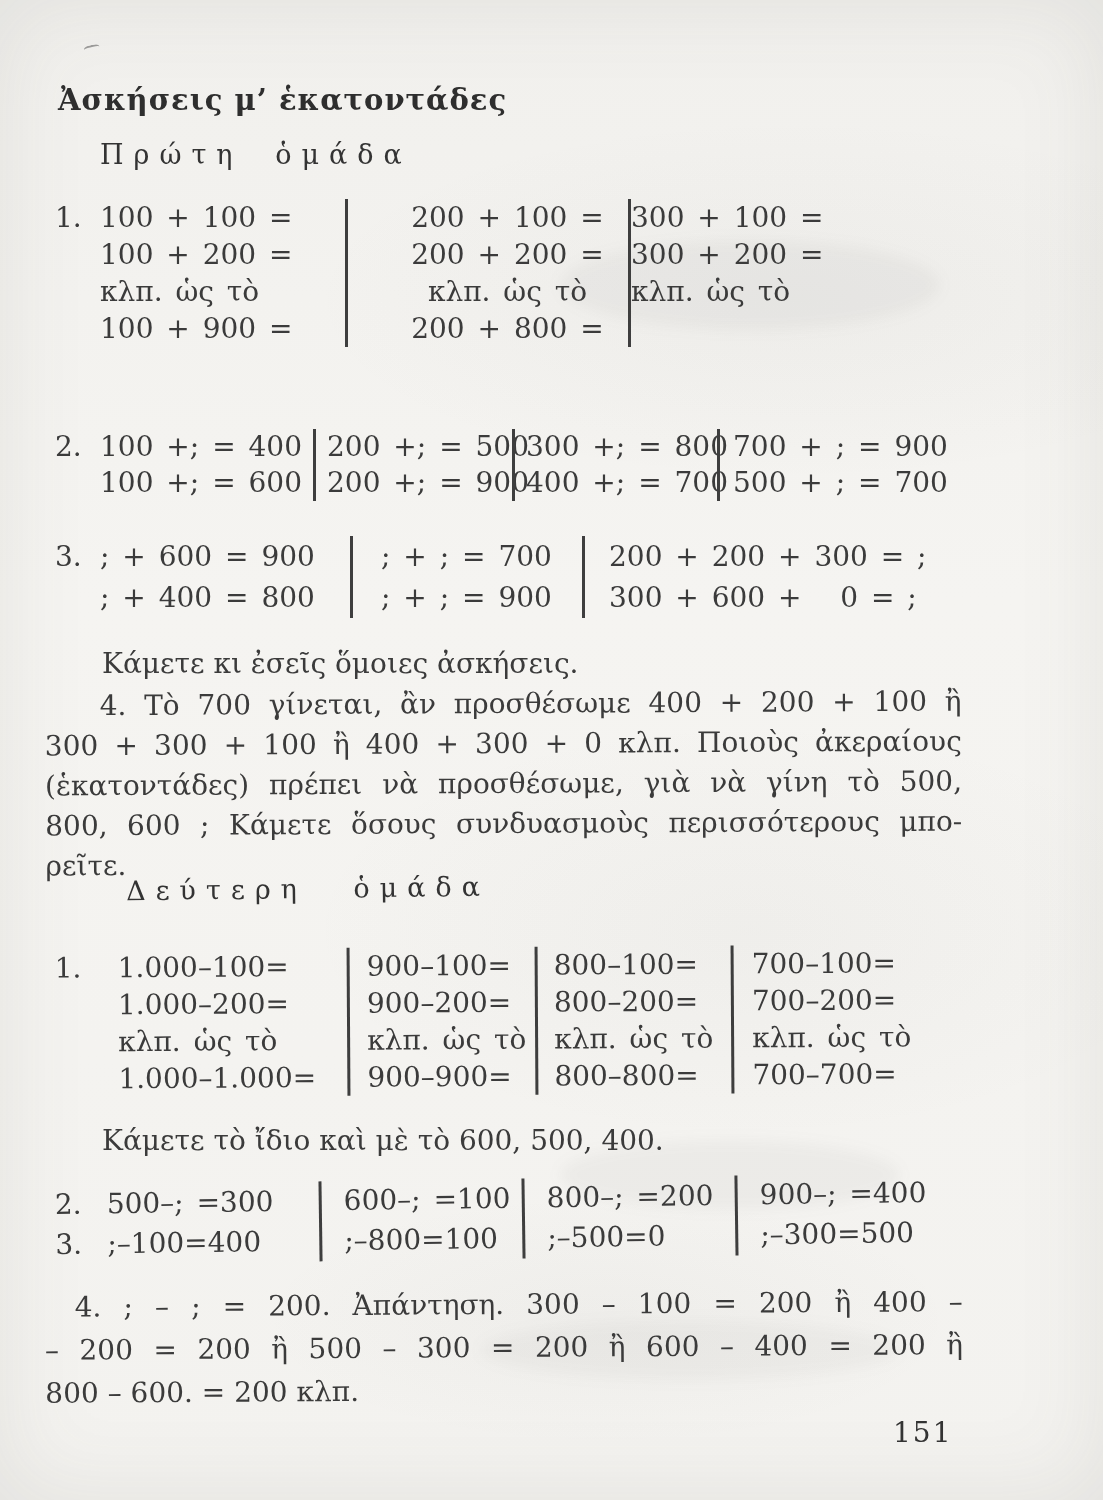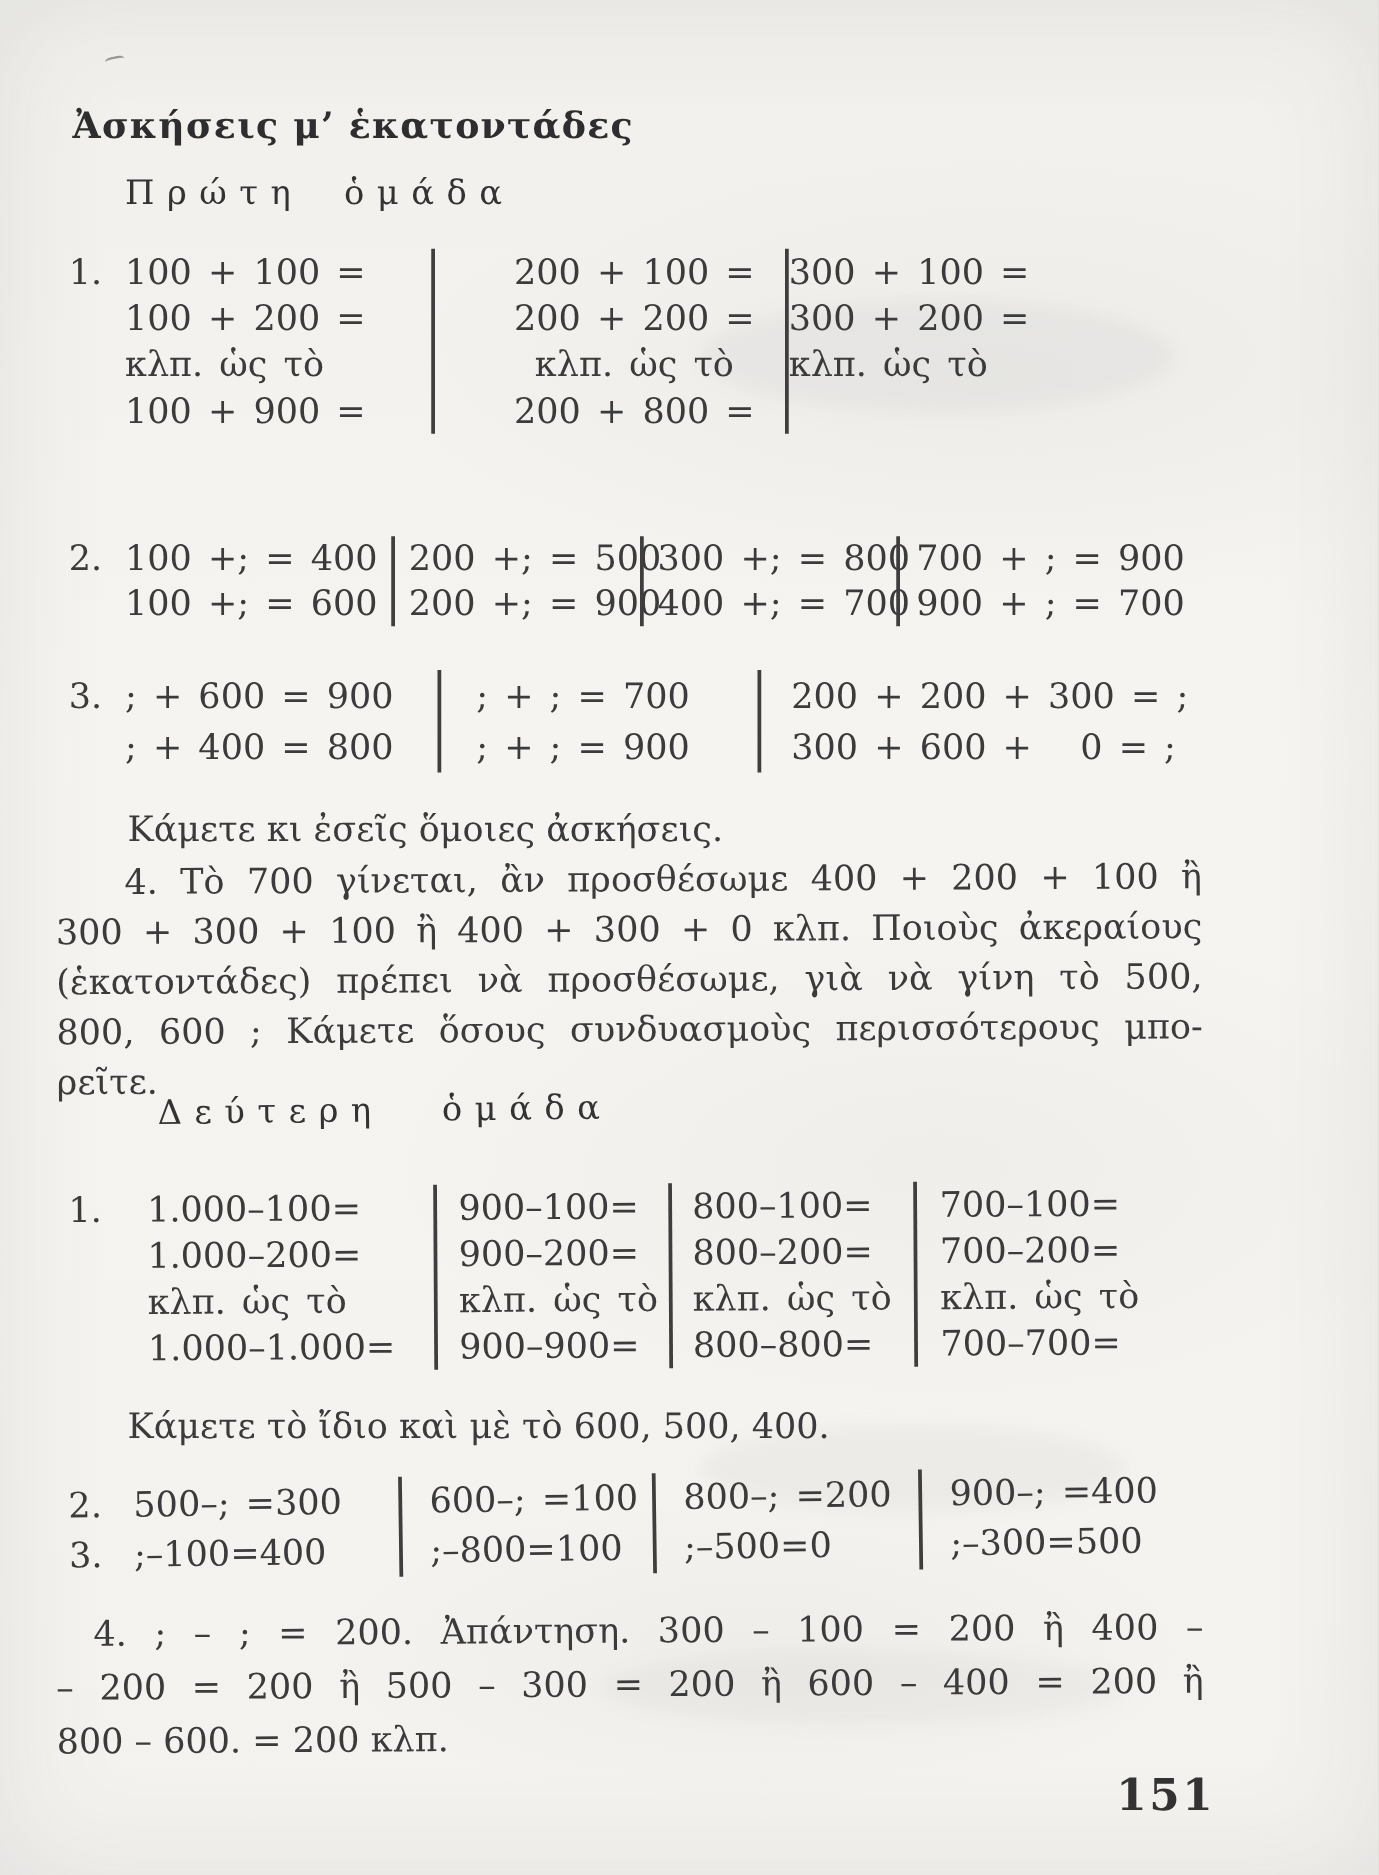--- a/index.html
+++ b/index.html
@@ -48,40 +48,40 @@
   .ex2g1 { left: 55px; top: 429px; line-height: 36px; }
   .ex2g1 .num { width: 45px; }
   .ex2g1 .c0 { width: 213px; }
   .ex2g1 .c1 { width: 199px; padding-left: 11px; }
   .ex2g1 .c2 { width: 205px; padding-left: 11px; }
   .ex2g1 .c3 { padding-left: 13px; }
   .ex3g1 { left: 55px; top: 536px; line-height: 41px; }
   .ex3g1 .num { width: 45px; }
   .ex3g1 .c0 { width: 250px; }
   .ex3g1 .c1 { width: 232px; padding-left: 28px; }
-  .ex3g1 .c2 { padding-left: 24px; margin-left: 24px; }
+  .ex3g1 .c2 { padding-left: 24px; }
   .n2g1 { left: 102px; top: 647px; }
   .ex4g1 { left: 45px; top: 684px; width: 917px; line-height: 40px; transform: rotate(-0.3deg); }
   .ex4g1 .first { padding-left: 55px; }
   .ex1g2 { left: 55px; top: 947px; line-height: 37px; transform: rotate(-0.35deg); }
   .ex1g2 .num { width: 63px; }
   .ex1g2 .c0 { width: 229px; }
   .ex1g2 .c1 { width: 188px; padding-left: 17px; }
   .ex1g2 .c2 { width: 196px; padding-left: 16px; }
   .ex1g2 .c3 { padding-left: 18px; }
   .n1g2 { left: 102px; top: 1124px; }
   .ex23g2 { left: 55px; top: 1179px; line-height: 40px; transform: rotate(-0.8deg); }
   .ex23g2 .num { width: 52px; }
   .ex23g2 .c0 { width: 212px; }
   .ex23g2 .c1 { width: 203px; padding-left: 22px; }
   .ex23g2 .c2 { width: 213px; padding-left: 22px; }
   .ex23g2 .c3 { padding-left: 22px; }
   .ex4g2 { left: 45px; top: 1283px; width: 918px; line-height: 43px; transform: rotate(-0.35deg); }
   .ex4g2 .first { padding-left: 30px; }
-  .pageno { left: 893px; top: 1416px; font-size: 35px; letter-spacing: 2px; color: #333; font-weight: bold; }
+  .pageno { left: 893px; top: 1416px; font-size: 28px; letter-spacing: 2px; color: #333; }
   .smudge { position: absolute; border-radius: 50%; filter: blur(7px); pointer-events: none; }
   .sm1 { left: 560px; top: 240px; width: 380px; height: 90px; background: rgba(100,100,95,0.05); }
   .sm2 { left: 560px; top: 1140px; width: 340px; height: 70px; background: rgba(100,100,95,0.05); }
   .sm3 { left: 480px; top: 1320px; width: 420px; height: 60px; background: rgba(100,100,95,0.045); }
   .stray { left: 84px; top: 45px; width: 16px; height: 8px; border-top: 2px solid rgba(70,70,70,0.5); transform: rotate(-12deg); border-radius: 40%; }
 </style>
 </head>
 <body>
 
 <div class="page">
@@ -126,21 +126,21 @@
     <div class="col bl c1">
       <span class="ml">200 +; = 500</span>
       <span class="ml">200 +; = 900</span>
     </div>
     <div class="col bl c2">
       <span class="ml">300 +; = 800</span>
       <span class="ml">400 +; = 700</span>
     </div>
     <div class="col bl c3">
       <span class="ml">700 + ; = 900</span>
-      <span class="ml">900 + ; = 700</span>
+      <span class="ml">500 + ; = 700</span>
     </div>
   </div>
 
   <div class="abs ex ex3g1">
     <div class="num">3.</div>
     <div class="col c0">
       <span class="ml">; + 600 = 900</span>
       <span class="ml">; + 400 = 800</span>
     </div>
     <div class="col bl c1">

